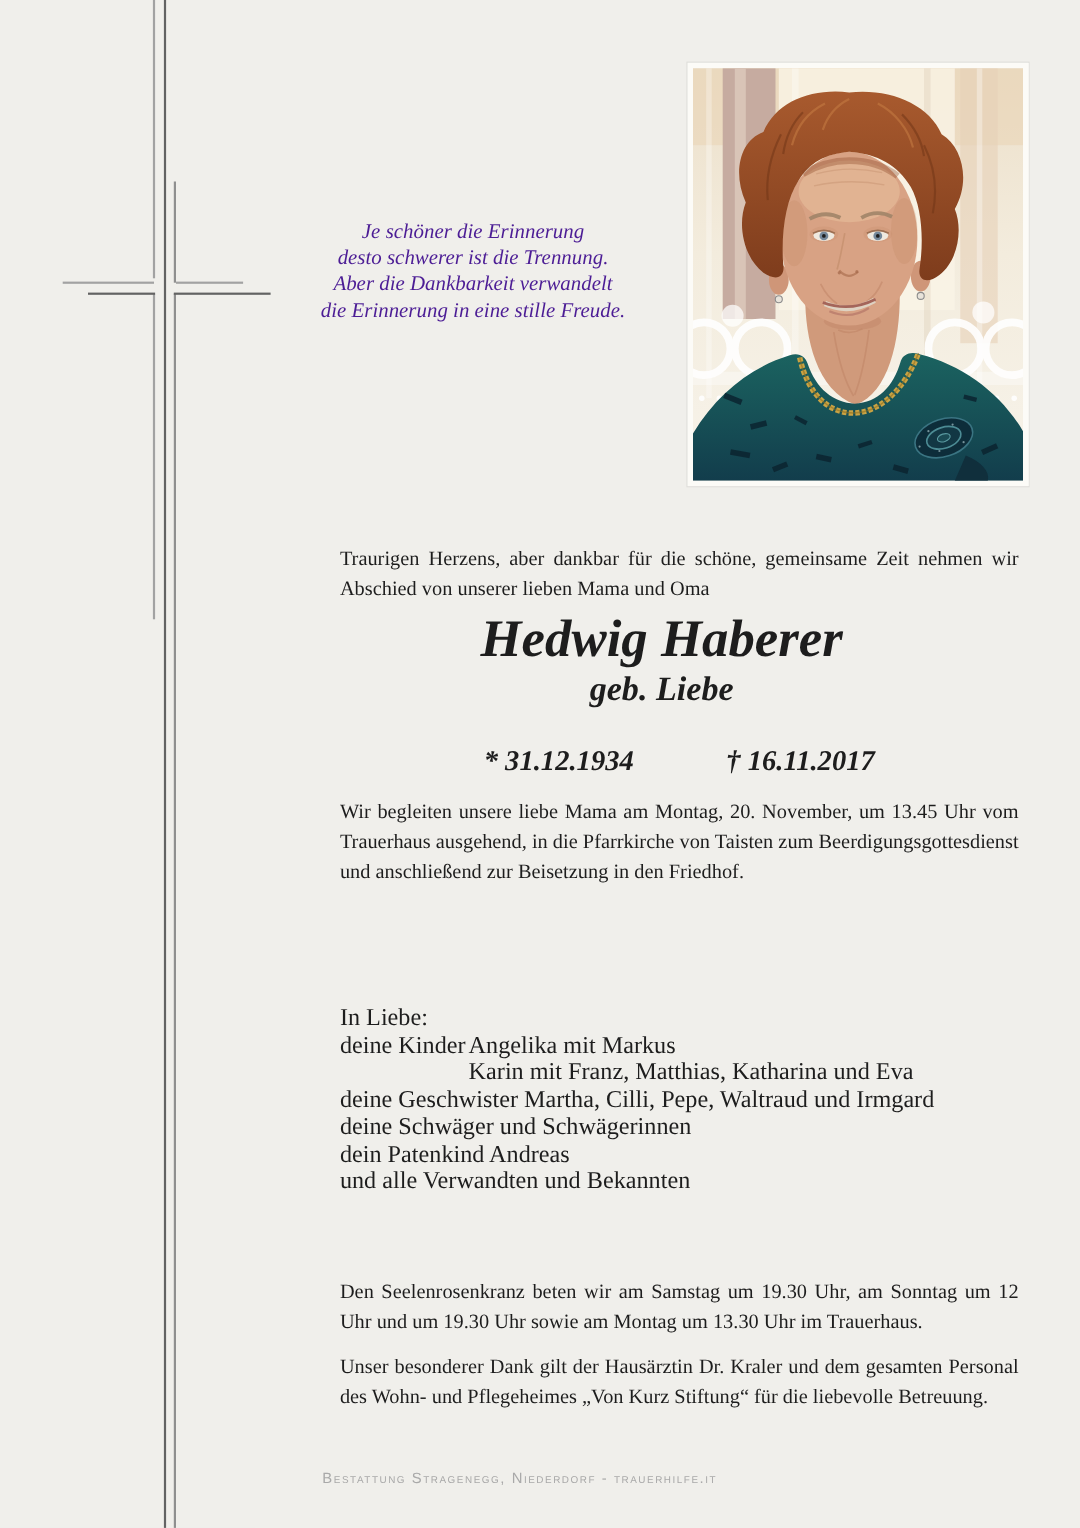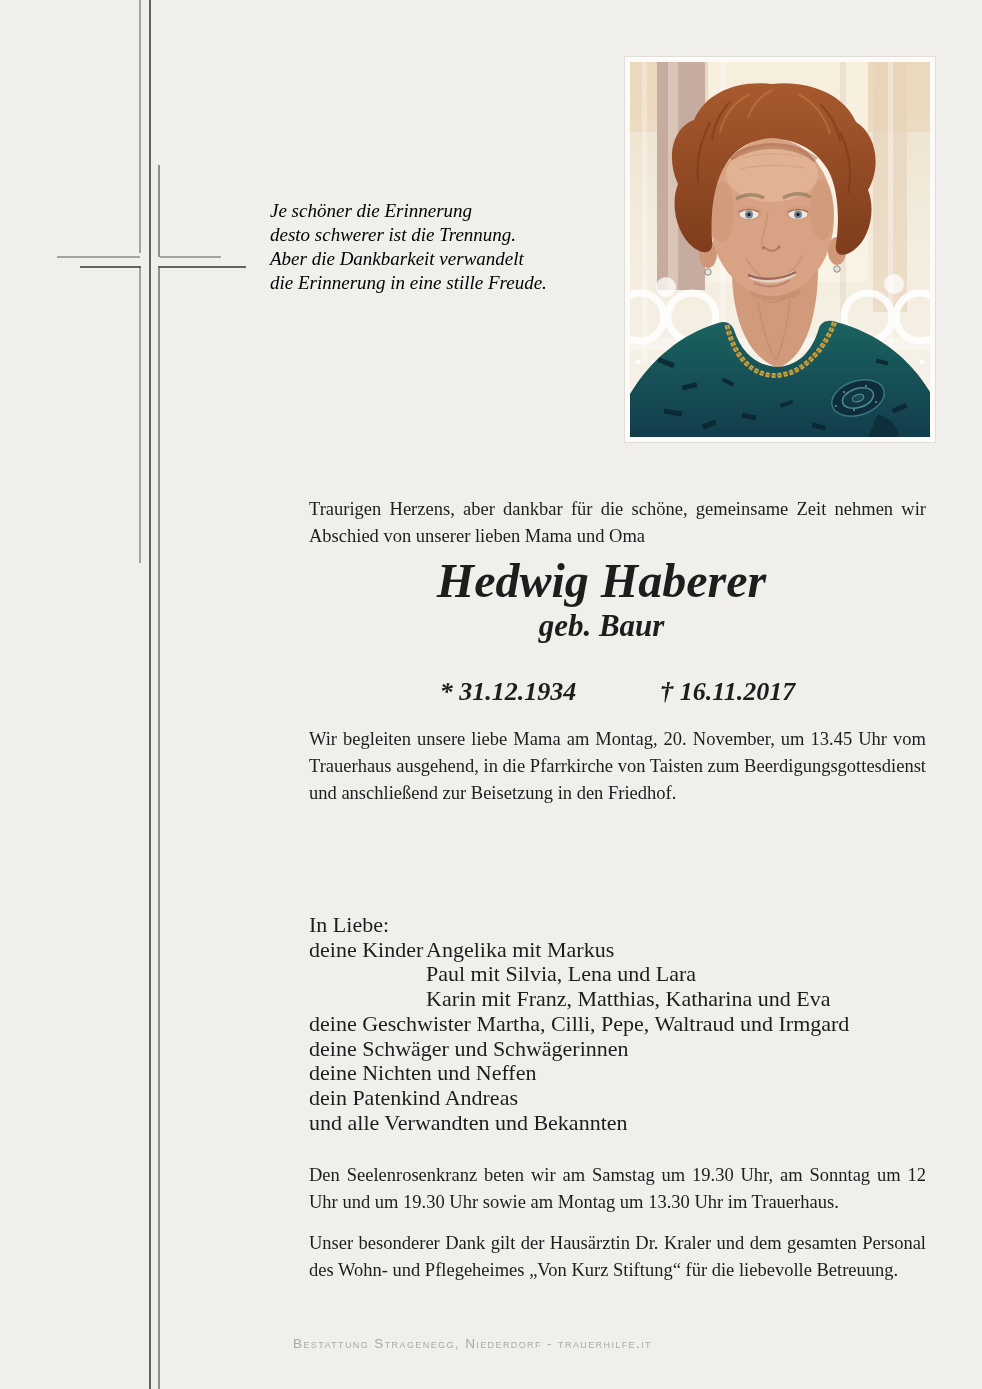--- a/index.html
+++ b/index.html
@@ -31,21 +31,21 @@
     margin:0; box-sizing:border-box;
     border:5px solid #fcfbf7;
     box-shadow:0 0 0 1px rgba(0,0,0,0.07);
   }
   .photo svg { display:block; width:100%; height:100%; }
 
   
   .poem {
     position:absolute; left:270px; top:199px; width:320px;
     font-style:italic; font-size:19px; line-height:24px;
-    color:#000000;
+    text-align:center; color:#4c1d95;
   }
   .col { position:absolute; left:293px; width:617px; margin:16px; }
   .para { font-size:18.5px; line-height:27px; text-align:justify; }
   .intro   { top:480px; }
   .name {
     top:553px; margin:0; text-align:center;
     font-size:48px; font-weight:bold; font-style:italic; line-height:55px;
   }
   .maiden {
     top:608px; margin:0; text-align:center;
@@ -224,43 +224,39 @@
   <div class="poem">
     <div>Je schöner die Erinnerung</div>
     <div>desto schwerer ist die Trennung.</div>
     <div>Aber die Dankbarkeit verwandelt</div>
     <div>die Erinnerung in eine stille Freude.</div>
   </div>
 
   <p class="col para intro">Traurigen Herzens, aber dankbar für die schöne, gemeinsame Zeit nehmen wir Abschied von unserer lieben Mama und Oma</p>
 
   <h1 class="col name">Hedwig Haberer</h1>
-  <h2 class="col maiden">geb. Baur</h2>
+  <h2 class="col maiden">geb. Liebe</h2>
   <div class="col dates">
     <span>* 31.12.1934</span>
     <span>† 16.11.2017</span>
   </div>
 
   <p class="col para funeral">Wir begleiten unsere liebe Mama am Montag, 20. November, um 13.45 Uhr vom Trauerhaus ausgehend, in die Pfarrkirche von Taisten zum Beerdigungsgottesdienst und anschließend zur Beisetzung in den Friedhof.</p>
 
   <div class="col mourners">
     <div>In Liebe:</div>
     <div class="krow">
       <span class="klabel">deine Kinder</span>
       <span>Angelika mit Markus</span>
     </div>
     <div class="krow">
-      <span>Paul mit Silvia, Lena und Lara</span>
-    </div>
-    <div class="krow">
       <span>Karin mit Franz, Matthias, Katharina und Eva</span>
     </div>
     <div>deine Geschwister Martha, Cilli, Pepe, Waltraud und Irmgard</div>
     <div>deine Schwäger und Schwägerinnen</div>
-    <div>deine Nichten und Neffen</div>
     <div>dein Patenkind Andreas</div>
     <div>und alle Verwandten und Bekannten</div>
   </div>
 
   <p class="col para rosary">Den Seelenrosenkranz beten wir am Samstag um 19.30 Uhr, am Sonntag um 12 Uhr und um 19.30 Uhr sowie am Montag um 13.30 Uhr im Trauerhaus.</p>
 
   <p class="col para thanks">Unser besonderer Dank gilt der Hausärztin Dr. Kraler und dem gesamten Personal des Wohn- und Pflegeheimes „Von Kurz Stiftung“ für die liebevolle Betreuung.</p>
 
   <div class="footer">Bestattung Stragenegg, Niederdorf - trauerhilfe.it</div>
 

